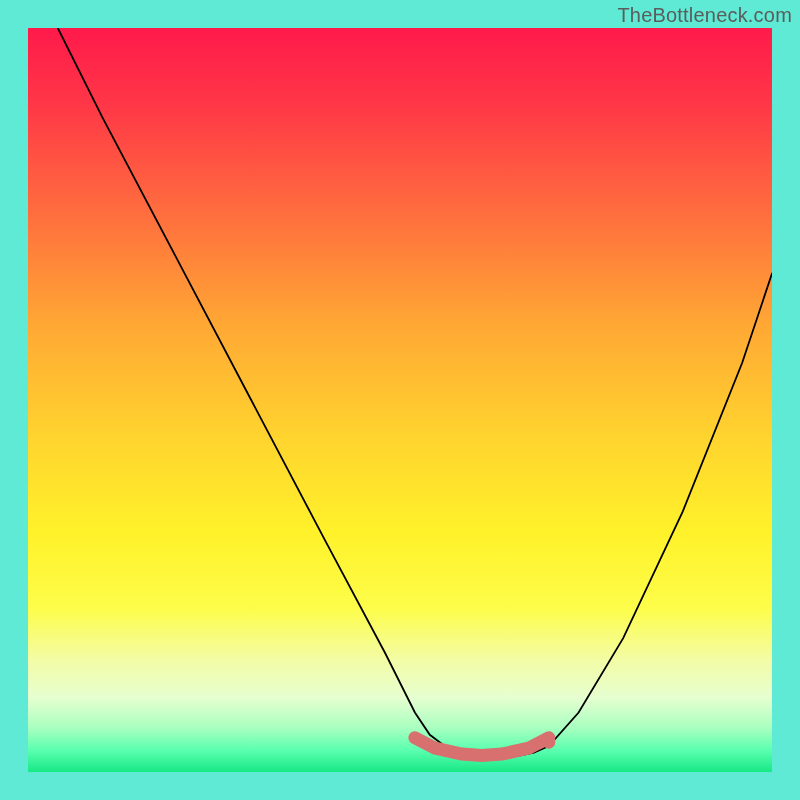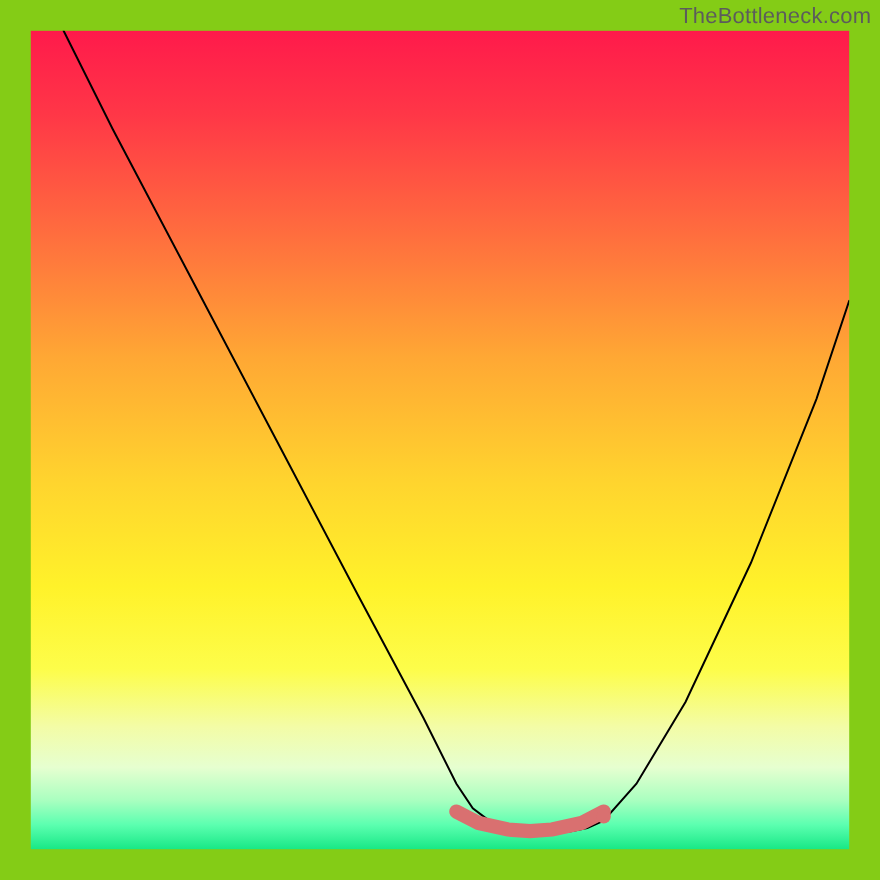--- a/index.html
+++ b/index.html
@@ -10,21 +10,21 @@
     background: #000;
     overflow: hidden;
     font-family: Arial, Helvetica, sans-serif;
   }
   .frame {
     position: absolute;
     left: 0;
     top: 0;
     width: 800px;
     height: 800px;
-    background: #84cc16;
+    background: #5eead4;
   }
   .plot-area {
     position: absolute;
     left: 28px;
     top: 28px;
     width: 744px;
     height: 744px;
   }
   .gradient-bg {
     position: absolute;

